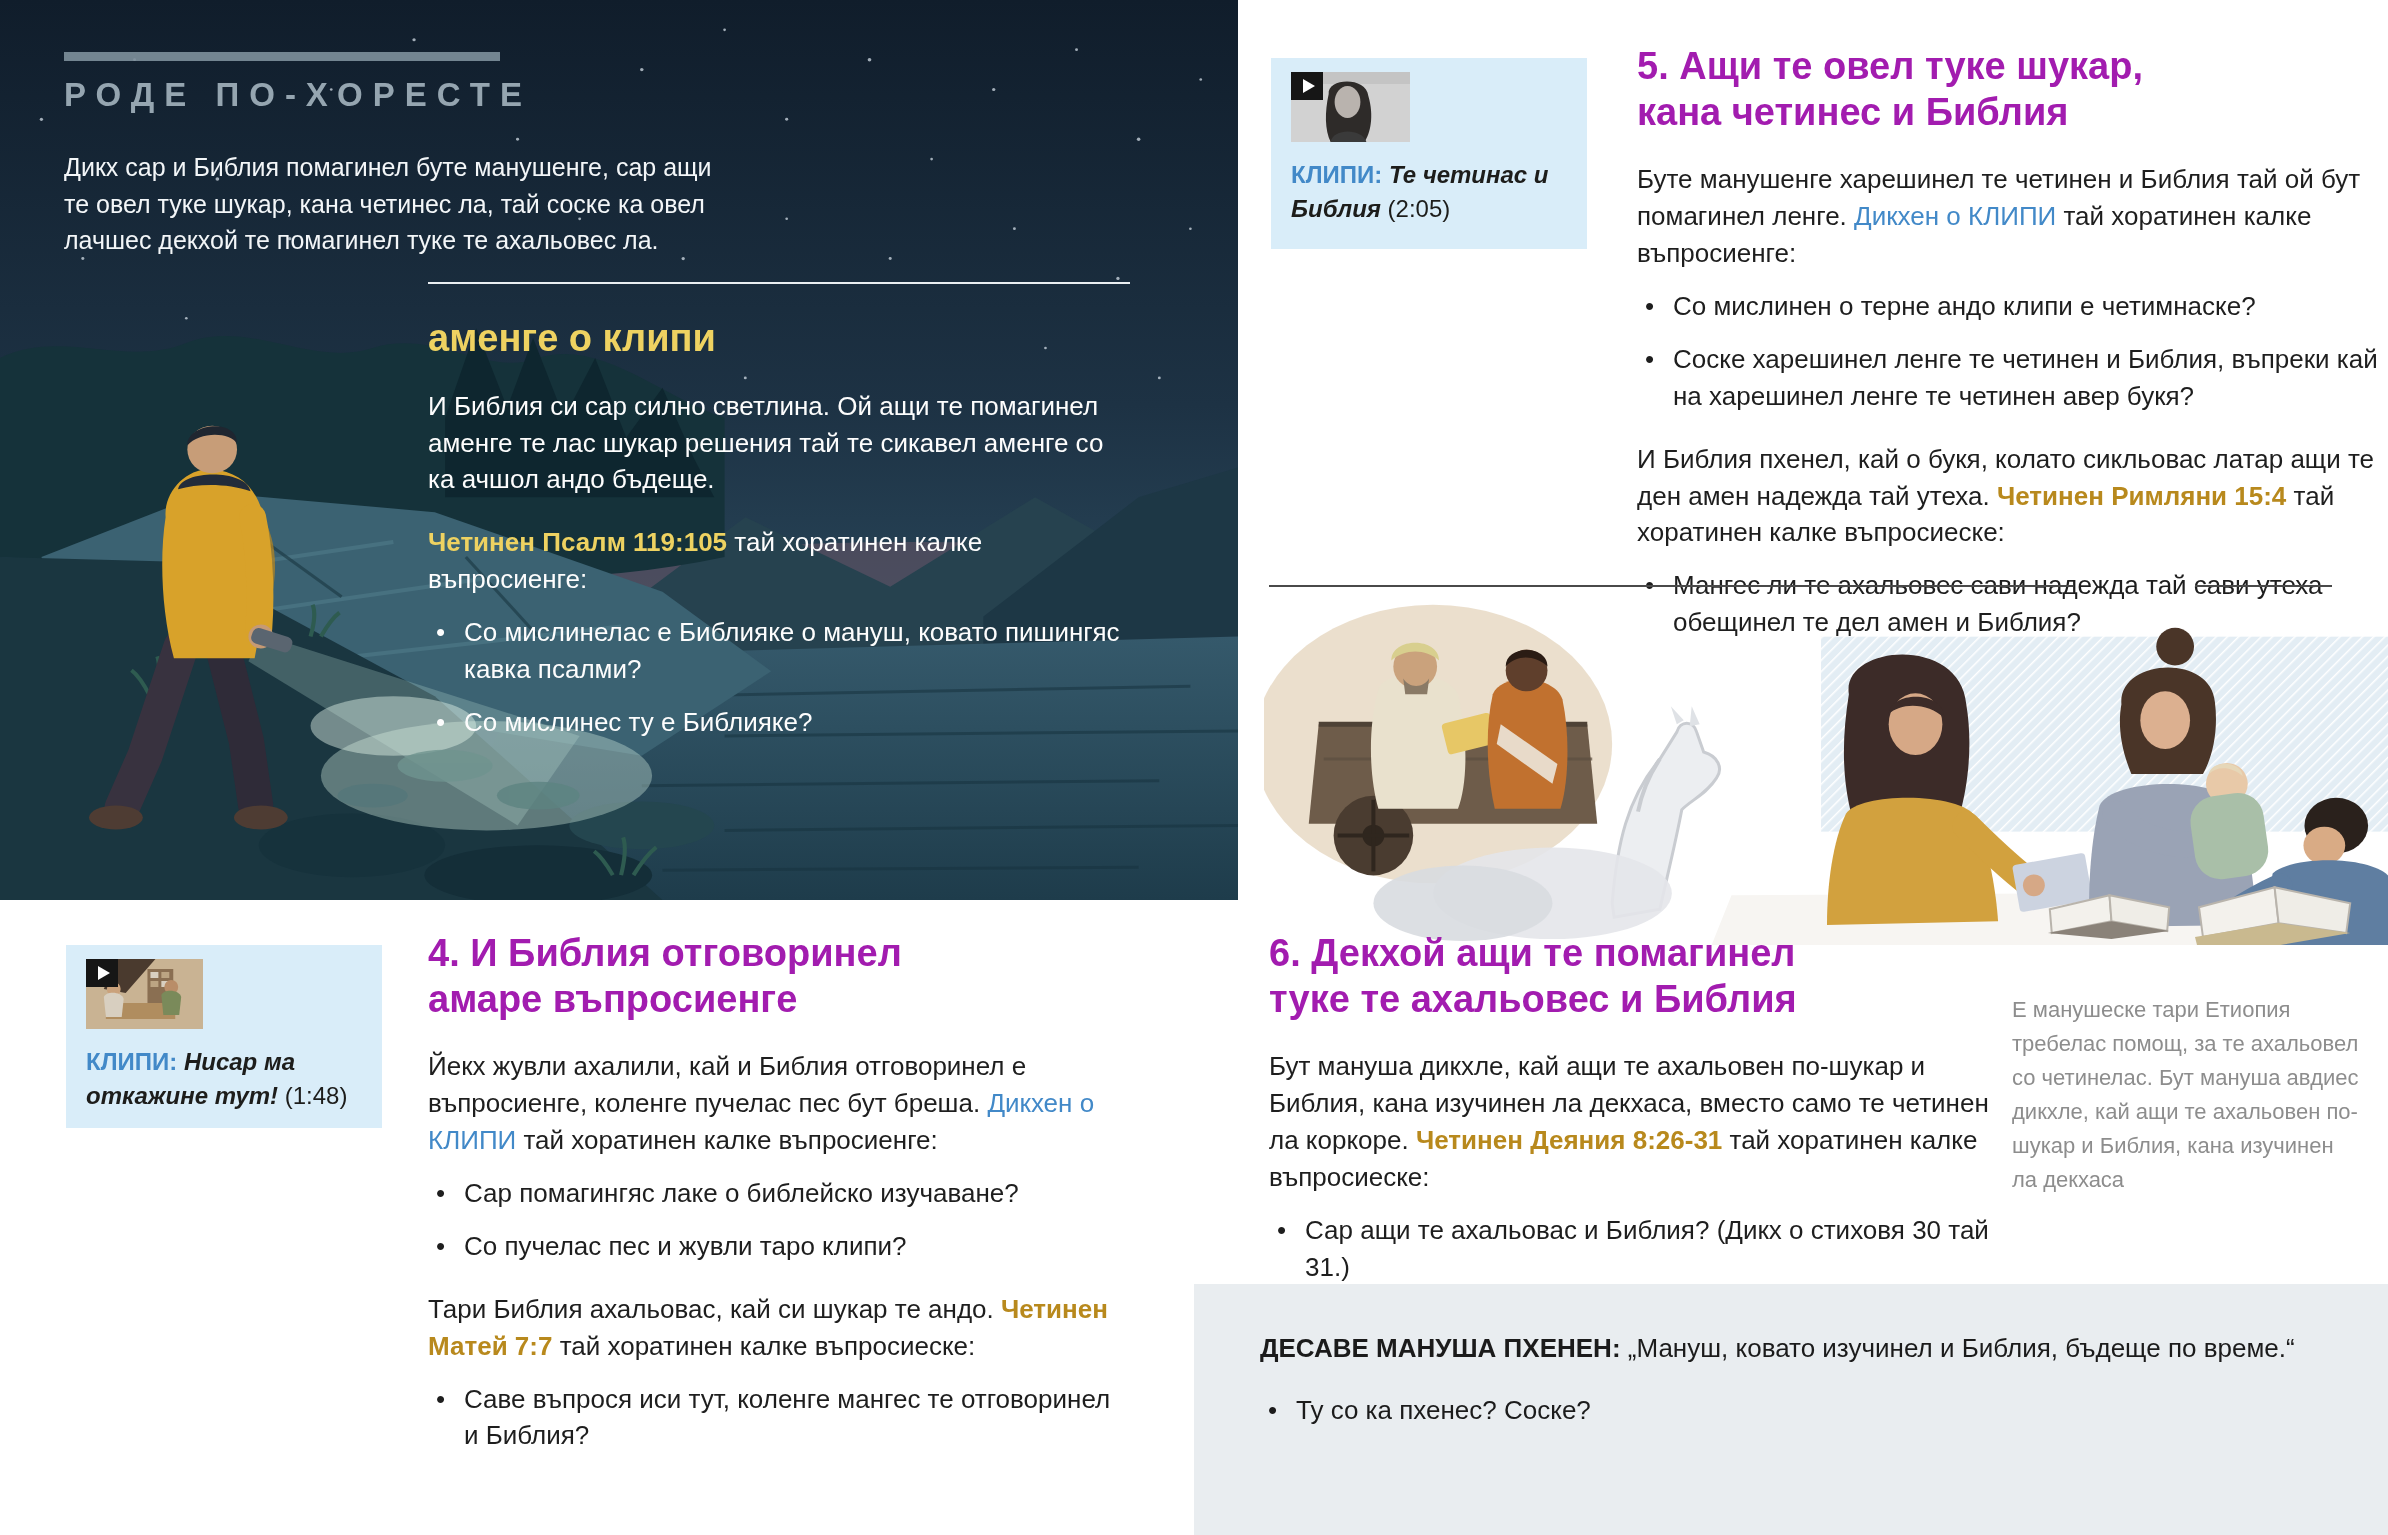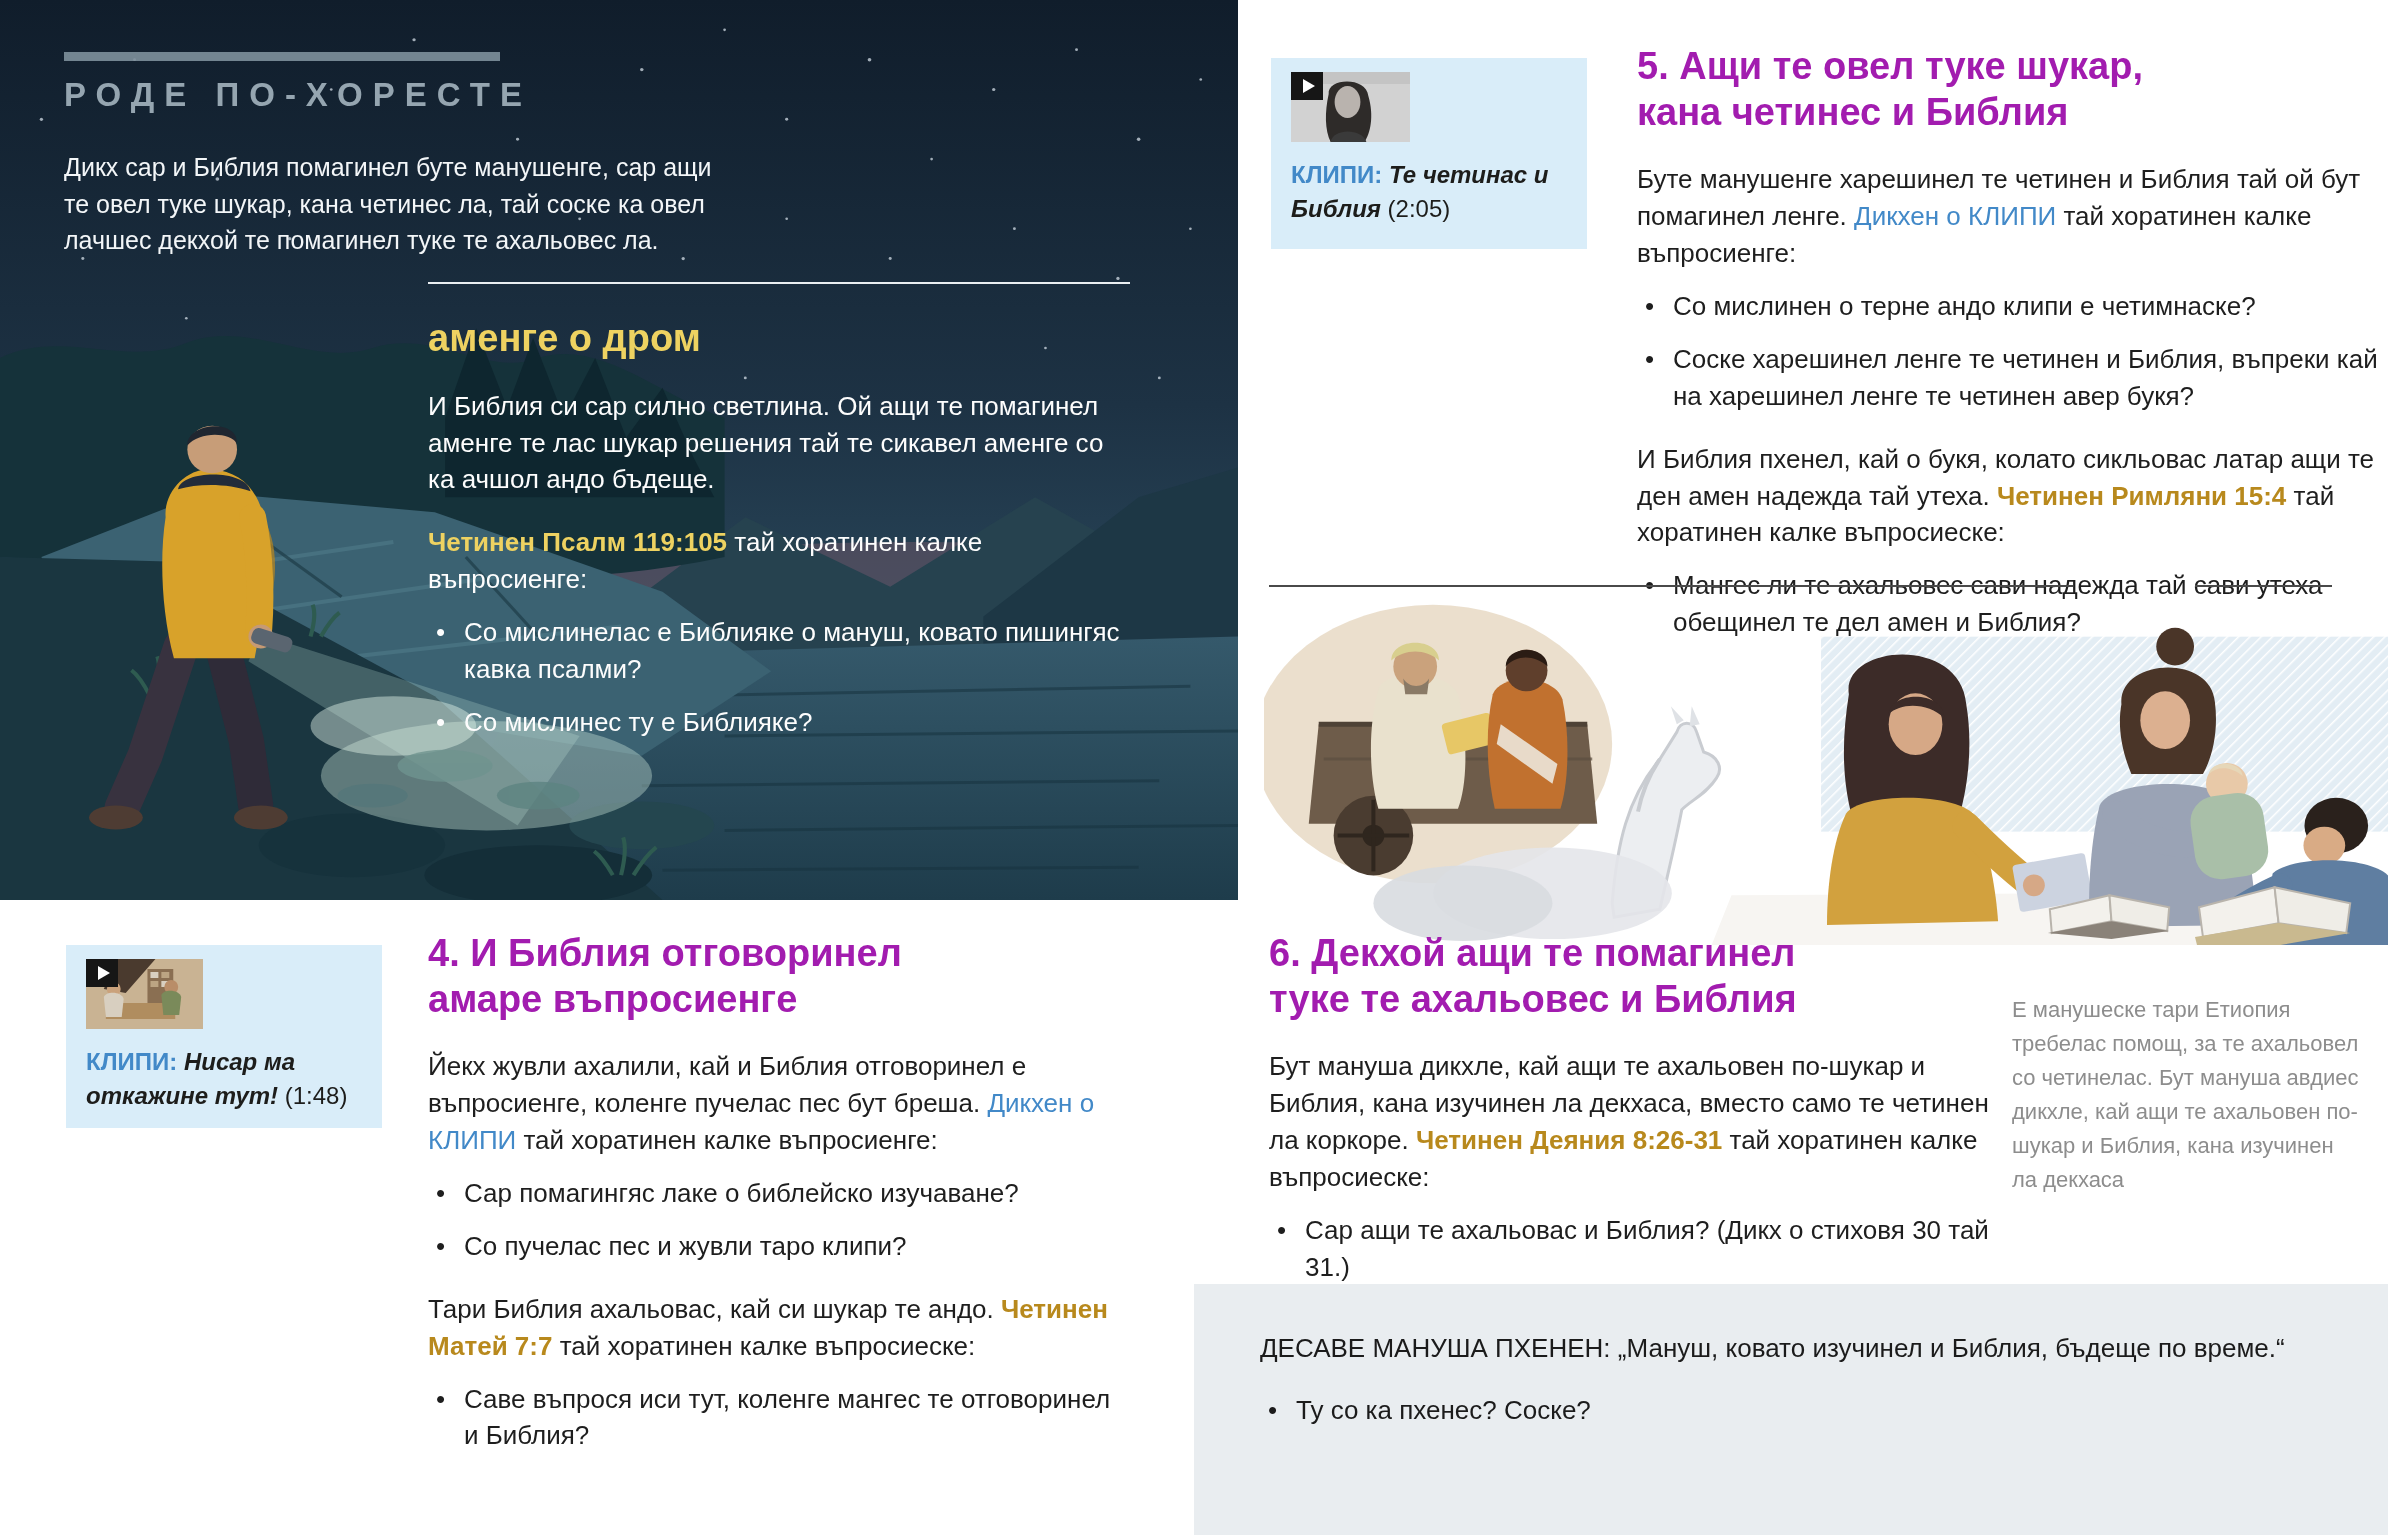--- a/index.html
+++ b/index.html
@@ -50,21 +50,21 @@
   .mid-rule{position:absolute;height:2px;background:#4a4a4a;top:585px;}
   .mid-rule.a{left:1269px;width:804px;}
   .mid-rule.b{left:2195px;width:137px;}
   .illustration{position:absolute;left:1264px;top:575px;width:1124px;height:370px;}
   .illustration svg{width:100%;height:100%;}
 
   
   .img-caption{position:absolute;left:2012px;top:993px;width:350px;font-size:22px;line-height:1.55;color:#8d8d8d;}
   .graybox{position:absolute;left:1194px;top:1284px;width:1194px;height:252px;background:#e9edf0;}
   .gb-inner{padding:46px 56px 0 66px;font-size:26px;color:#1b1b1b;line-height:1.45;}
-  .gb-lead{font-weight:400;}
+  .gb-lead{font-weight:700;}
   .graybox .bul li{margin-top:24px;}
 </style>
 </head>
 <body>
 
 <div class="page">
 
   <div class="hero">
     <svg viewBox="0 0 1196 905" preserveAspectRatio="none">
       <defs>
@@ -190,21 +190,21 @@
       </g>
     </svg>
 
     <div class="hero-bar"></div>
     <div class="hero-title">РОДЕ ПО-ХОРЕСТЕ</div>
     <div class="hero-intro">Дикх сар и Библия помагинел буте манушенге, сар ащи те овел туке шукар, кана четинес ла, тай соске ка овел лачшес декхой те помагинел туке те ахальовес ла.</div>
 
     <div class="sec sec3" style="position:absolute;left:428px;top:282px;">
       <div class="rule"></div>
       <h2>
-        <span>аменге о дром</span>
+        <span>аменге о клипи</span>
       </h2>
       <p>И Библия си сар силно светлина. Ой ащи те помагинел аменге те лас шукар решения тай те сикавел аменге со ка ачшол андо бъдеще.</p>
       <p><span class="on-dark-ref">Четинен Псалм 119:105</span><span> тай хоратинен калке въпросиенге:</span></p>
       <ul class="bul">
         <li>Со мислинелас е Библияке о мануш, ковато пишингяс кавка псалми?</li>
         <li>Со мислинес ту е Библияке?</li>
       </ul>
     </div>
   </div>
 

